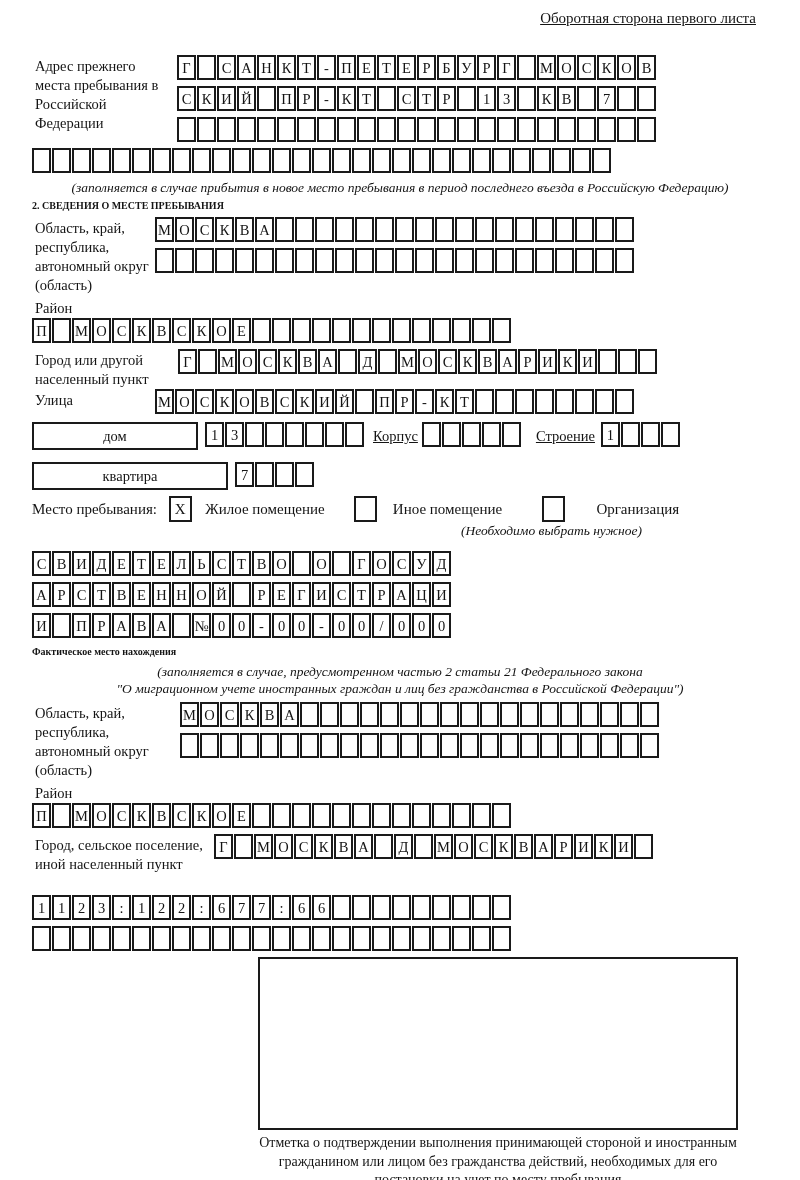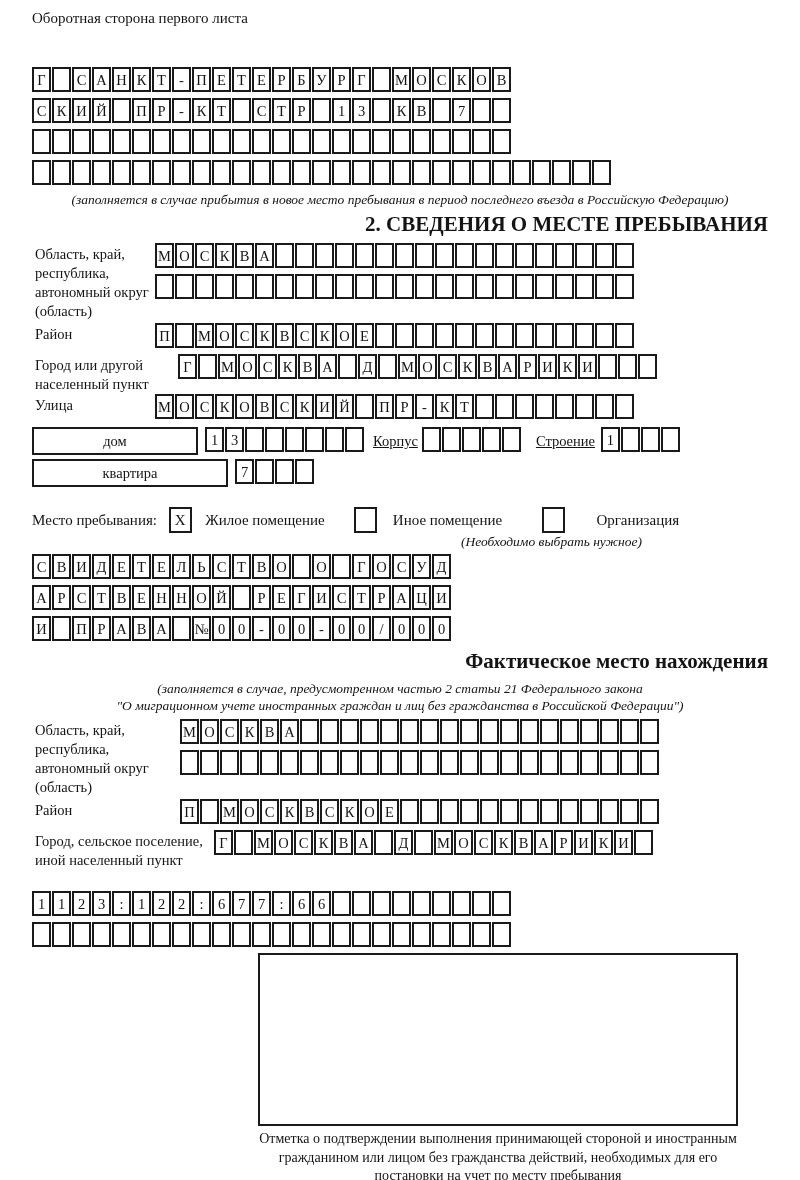--- a/index.html
+++ b/index.html
@@ -2,55 +2,56 @@
 <html><head>
 <meta charset="utf-8">
 <style>
   * { box-sizing: border-box; }
   html,body { margin:0; padding:0; background:#ffffff; }
   body {
     width:800px; height:1180px; position:relative; overflow:hidden;
     font-family:"Liberation Serif","DejaVu Serif",serif; color:#141414; font-size:14.5px;
   }
   .page { padding:10px 32px 0 32px; }
-  .top-note { text-align:left; font-size:15px; padding-right:12px; margin-bottom:40px; }
+  .top-note { text-align:right; font-size:15px; padding-right:12px; margin-bottom:28px;text-decoration:underline; }
 
   .frow { display:flex; align-items:flex-start; }
   .side-label { flex:0 0 auto; padding:2px 6px 0 3px; line-height:19px; }
   .rows { flex:1 1 auto; }
 
   .cellrow { white-space:nowrap; margin-bottom:3px; height:28px; }
   .cell {
     display:inline-block; width:19px; height:25px; border:2px solid #1a1a1a;
     margin-right:1px; text-align:center; line-height:22px; font-size:14.5px;
     vertical-align:top; background:#fff;
   }
   .caption { font-size:13.5px; line-height:17px;font-style:italic; }
   .center { text-align:center; }
-  .sec-title { text-align:right; font-weight:bold; font-size:21px; margin:4px 0 6px 0; }
+  .sec-title { text-align:left; font-weight:bold; font-size:10px; margin:4px 0 6px 0; }
 
   .wide-box { display:inline-block; border:2px solid #1a1a1a; height:28px; line-height:24px; text-align:center; vertical-align:top; background:#fff; }
   .inline-label { display:inline-block; line-height:28px; vertical-align:top;text-decoration:underline; }
 
   .chk { display:inline-block; width:23px; height:26px; border:2px solid #1a1a1a; text-align:center; line-height:23px; font-size:15px; vertical-align:middle; background:#fff; }
   .chk-label { display:inline-block; vertical-align:middle; font-size:15px; }
 
   .big-box { border:2px solid #1a1a1a; width:480px; height:173px; margin-left:226px; background:#fff; }
   .confirm-note { width:490px; margin-left:221px; text-align:center; font-size:14px; line-height:18.5px; margin-top:4px; }
 
-  .mt2 { margin-top:2px; }  .mt4 { margin-top:4px; }  .mt6 { margin-top:20px; }
+  .mt2 { margin-top:2px;flex-direction:column; }  .mt4 { margin-top:12px; }  .mt6 { margin-top:6px; }
 </style>
 </head>
 <body>
 
 <div class="page">
 
   <div class="top-note">Оборотная сторона первого листа</div>
 
   <div class="frow">
+    <div class="side-label" style="width:145px">Адрес прежнего места пребывания в Российской Федерации</div>
     <div class="rows">
       <div class="cellrow"><span class="cell">Г</span><span class="cell"></span><span class="cell">С</span><span class="cell">А</span><span class="cell">Н</span><span class="cell">К</span><span class="cell">Т</span><span class="cell">-</span><span class="cell">П</span><span class="cell">Е</span><span class="cell">Т</span><span class="cell">Е</span><span class="cell">Р</span><span class="cell">Б</span><span class="cell">У</span><span class="cell">Р</span><span class="cell">Г</span><span class="cell"></span><span class="cell">М</span><span class="cell">О</span><span class="cell">С</span><span class="cell">К</span><span class="cell">О</span><span class="cell">В</span></div>
       <div class="cellrow"><span class="cell">С</span><span class="cell">К</span><span class="cell">И</span><span class="cell">Й</span><span class="cell"></span><span class="cell">П</span><span class="cell">Р</span><span class="cell">-</span><span class="cell">К</span><span class="cell">Т</span><span class="cell"></span><span class="cell">С</span><span class="cell">Т</span><span class="cell">Р</span><span class="cell"></span><span class="cell">1</span><span class="cell">3</span><span class="cell"></span><span class="cell">К</span><span class="cell">В</span><span class="cell"></span><span class="cell">7</span><span class="cell"></span><span class="cell"></span></div>
       <div class="cellrow"><span class="cell"></span><span class="cell"></span><span class="cell"></span><span class="cell"></span><span class="cell"></span><span class="cell"></span><span class="cell"></span><span class="cell"></span><span class="cell"></span><span class="cell"></span><span class="cell"></span><span class="cell"></span><span class="cell"></span><span class="cell"></span><span class="cell"></span><span class="cell"></span><span class="cell"></span><span class="cell"></span><span class="cell"></span><span class="cell"></span><span class="cell"></span><span class="cell"></span><span class="cell"></span><span class="cell"></span></div>
     </div>
   </div>
   <div class="cellrow"><span class="cell"></span><span class="cell"></span><span class="cell"></span><span class="cell"></span><span class="cell"></span><span class="cell"></span><span class="cell"></span><span class="cell"></span><span class="cell"></span><span class="cell"></span><span class="cell"></span><span class="cell"></span><span class="cell"></span><span class="cell"></span><span class="cell"></span><span class="cell"></span><span class="cell"></span><span class="cell"></span><span class="cell"></span><span class="cell"></span><span class="cell"></span><span class="cell"></span><span class="cell"></span><span class="cell"></span><span class="cell"></span><span class="cell"></span><span class="cell"></span><span class="cell"></span><span class="cell"></span></div>
   <div class="caption center">(заполняется в случае прибытия в новое место пребывания в период последнего въезда в Российскую Федерацию)</div>
 
   <div class="sec-title">2. СВЕДЕНИЯ О МЕСТЕ ПРЕБЫВАНИЯ</div>

